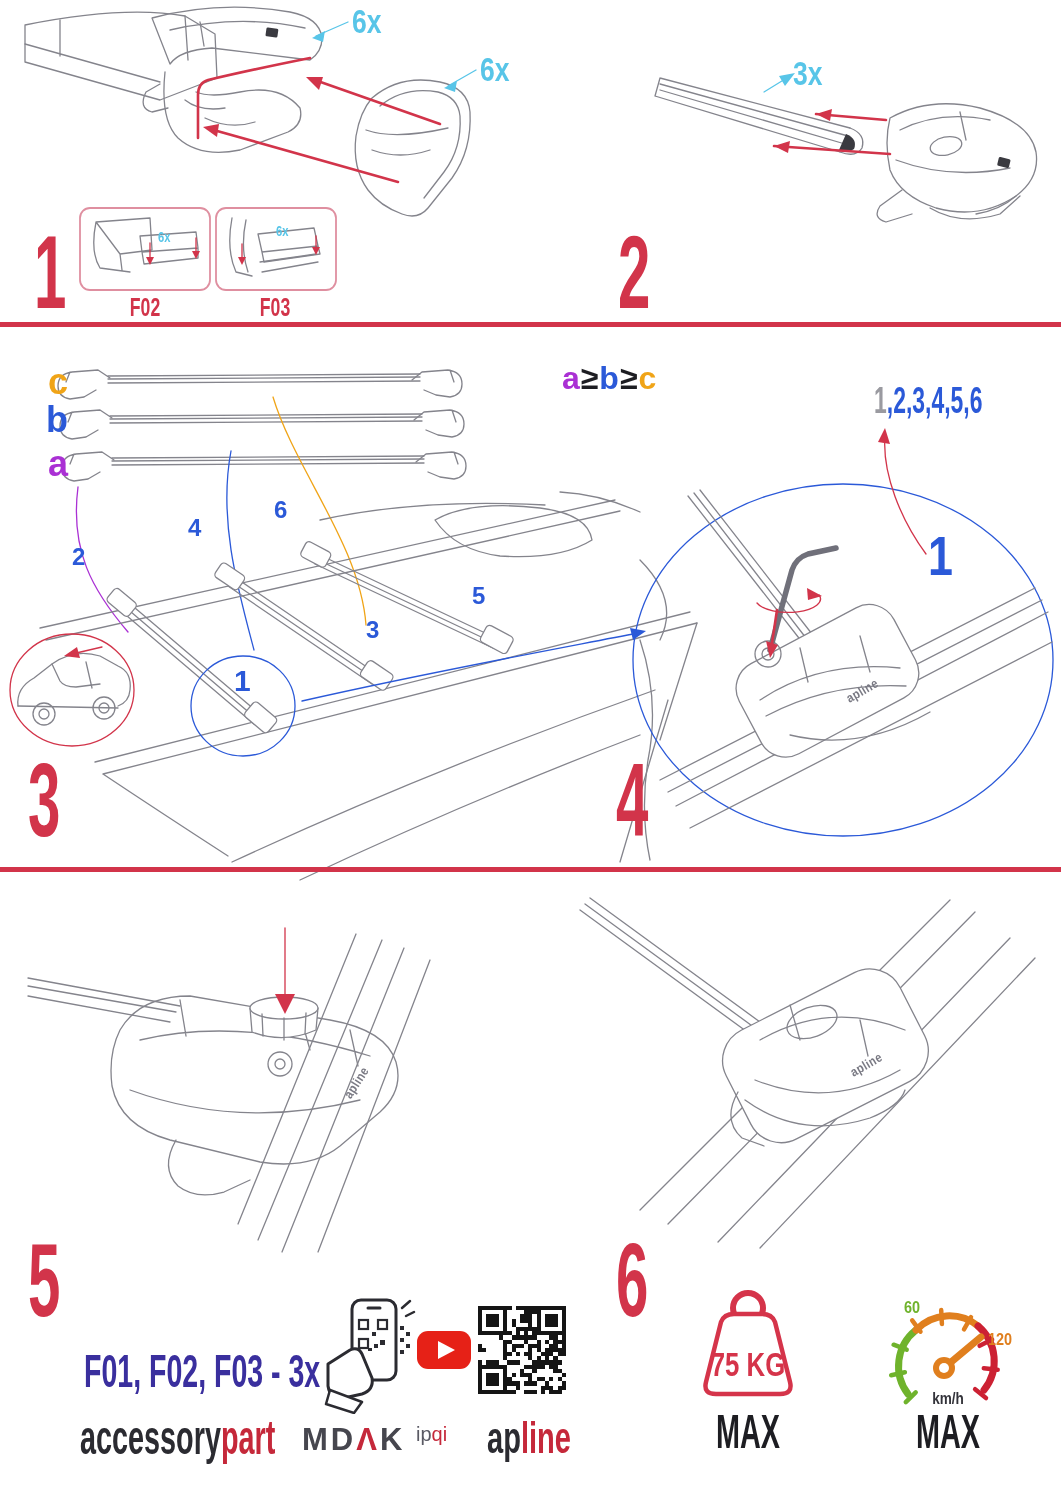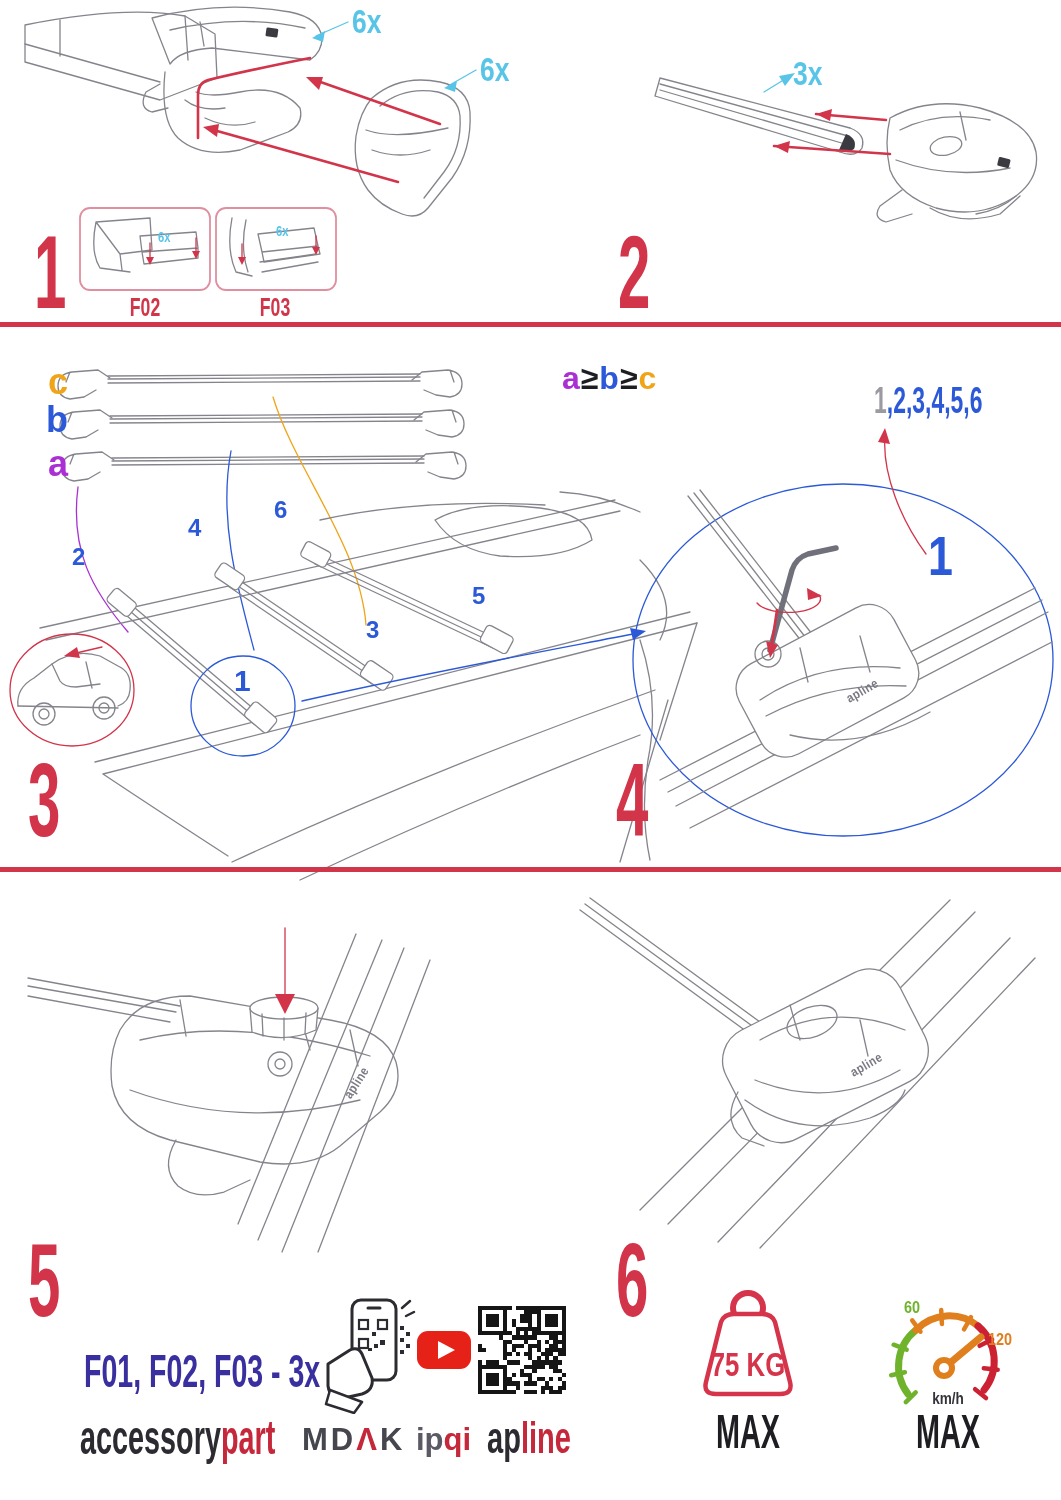--- a/index.html
+++ b/index.html
@@ -35,21 +35,21 @@
        transform:scaleX(.8);transform-origin:0 0;}
   .partlogo{position:absolute;font-weight:700;color:#7a7a84;font-size:13px;line-height:1;letter-spacing:.5px;}
   .divider{position:absolute;left:0;width:1061px;height:5px;background:#d2344a;}
   .partsnote{position:absolute;font-weight:700;color:#3a2f9e;font-size:46px;line-height:1;
        transform:scaleX(.62);transform-origin:0 0;}
   .brand{position:absolute;font-weight:700;line-height:1;white-space:nowrap;}
   .b-ap{font-size:48px;transform:scaleX(.6);transform-origin:0 0;color:#2b2b31;}
   .b-ap .r{color:#c5283a;}
   .b-md{font-size:31px;letter-spacing:3px;color:#46464e;}
   .b-md .r{color:#c5283a;}
-  .b-ip{font-size:31px;color:#5a5a64;font-weight:700;}
+  .b-ip{font-size:20px;color:#5a5a64;font-weight:400;}
   .b-ip .r{color:#c5283a;}
   .b-al{font-size:44px;transform:scaleX(.66);transform-origin:0 0;color:#2b2b31;}
   .b-al .r{color:#c5283a;}
   .maxlbl{position:absolute;font-weight:700;color:#1d1d22;font-size:48px;line-height:1;
        transform:scaleX(.6);transform-origin:50% 0;text-align:center;}
   .kg{position:absolute;font-weight:700;color:#d5344a;font-size:33px;line-height:1;
        transform:scaleX(.78);transform-origin:50% 0;text-align:center;width:152px;}
   .g60{position:absolute;font-weight:700;color:#6fb32c;font-size:17px;transform:scaleX(.85);transform-origin:0 0;}
   .g120{position:absolute;font-weight:700;color:#e07f1e;font-size:17px;transform:scaleX(.85);transform-origin:0 0;}
   .kmh{position:absolute;font-weight:700;color:#33333a;font-size:16px;width:140px;text-align:center;

